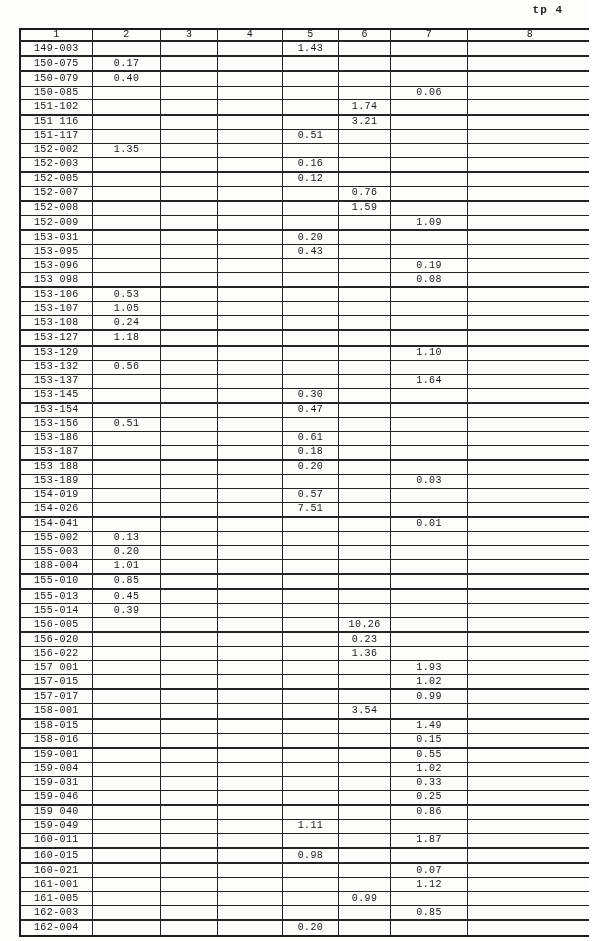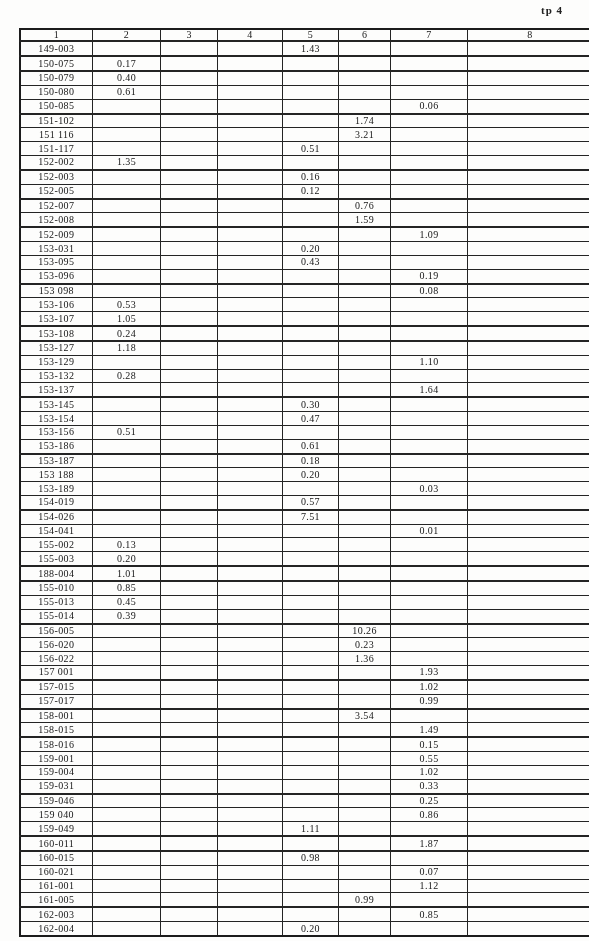--- a/index.html
+++ b/index.html
@@ -5,21 +5,21 @@
   html, body {
     margin: 0;
     padding: 0;
     background: #ffffff;
   }
   .page {
     position: relative;
     width: 589px;
     height: 941px;
     background: #fdfdfc;
-    font-family: Liberation Serif, serif;
+    font-family: Liberation Mono, monospace;
     color: #1b1b1b;
     overflow: hidden;
   }
   .annotation {
     position: absolute;
     top: 4px;
     right: 26px;
     font-size: 11px;
     font-weight: bold;
     letter-spacing: 1px;
@@ -120,30 +120,20 @@
           <td>150-079</td>
           <td>0.40</td>
           <td></td>
           <td></td>
           <td></td>
           <td></td>
           <td></td>
           <td></td>
         </tr>
         <tr>
-          <td>150-080</td>
-          <td>0.61</td>
-          <td></td>
-          <td></td>
-          <td></td>
-          <td></td>
-          <td></td>
-          <td></td>
-        </tr>
-        <tr>
           <td>150-085</td>
           <td></td>
           <td></td>
           <td></td>
           <td></td>
           <td></td>
           <td>0.06</td>
           <td></td>
         </tr>
         <tr>
@@ -321,21 +311,21 @@
           <td></td>
           <td></td>
           <td></td>
           <td></td>
           <td></td>
           <td>1.10</td>
           <td></td>
         </tr>
         <tr>
           <td>153-132</td>
-          <td>0.28</td>
+          <td>0.56</td>
           <td></td>
           <td></td>
           <td></td>
           <td></td>
           <td></td>
           <td></td>
         </tr>
         <tr>
           <td>153-137</td>
           <td></td>

